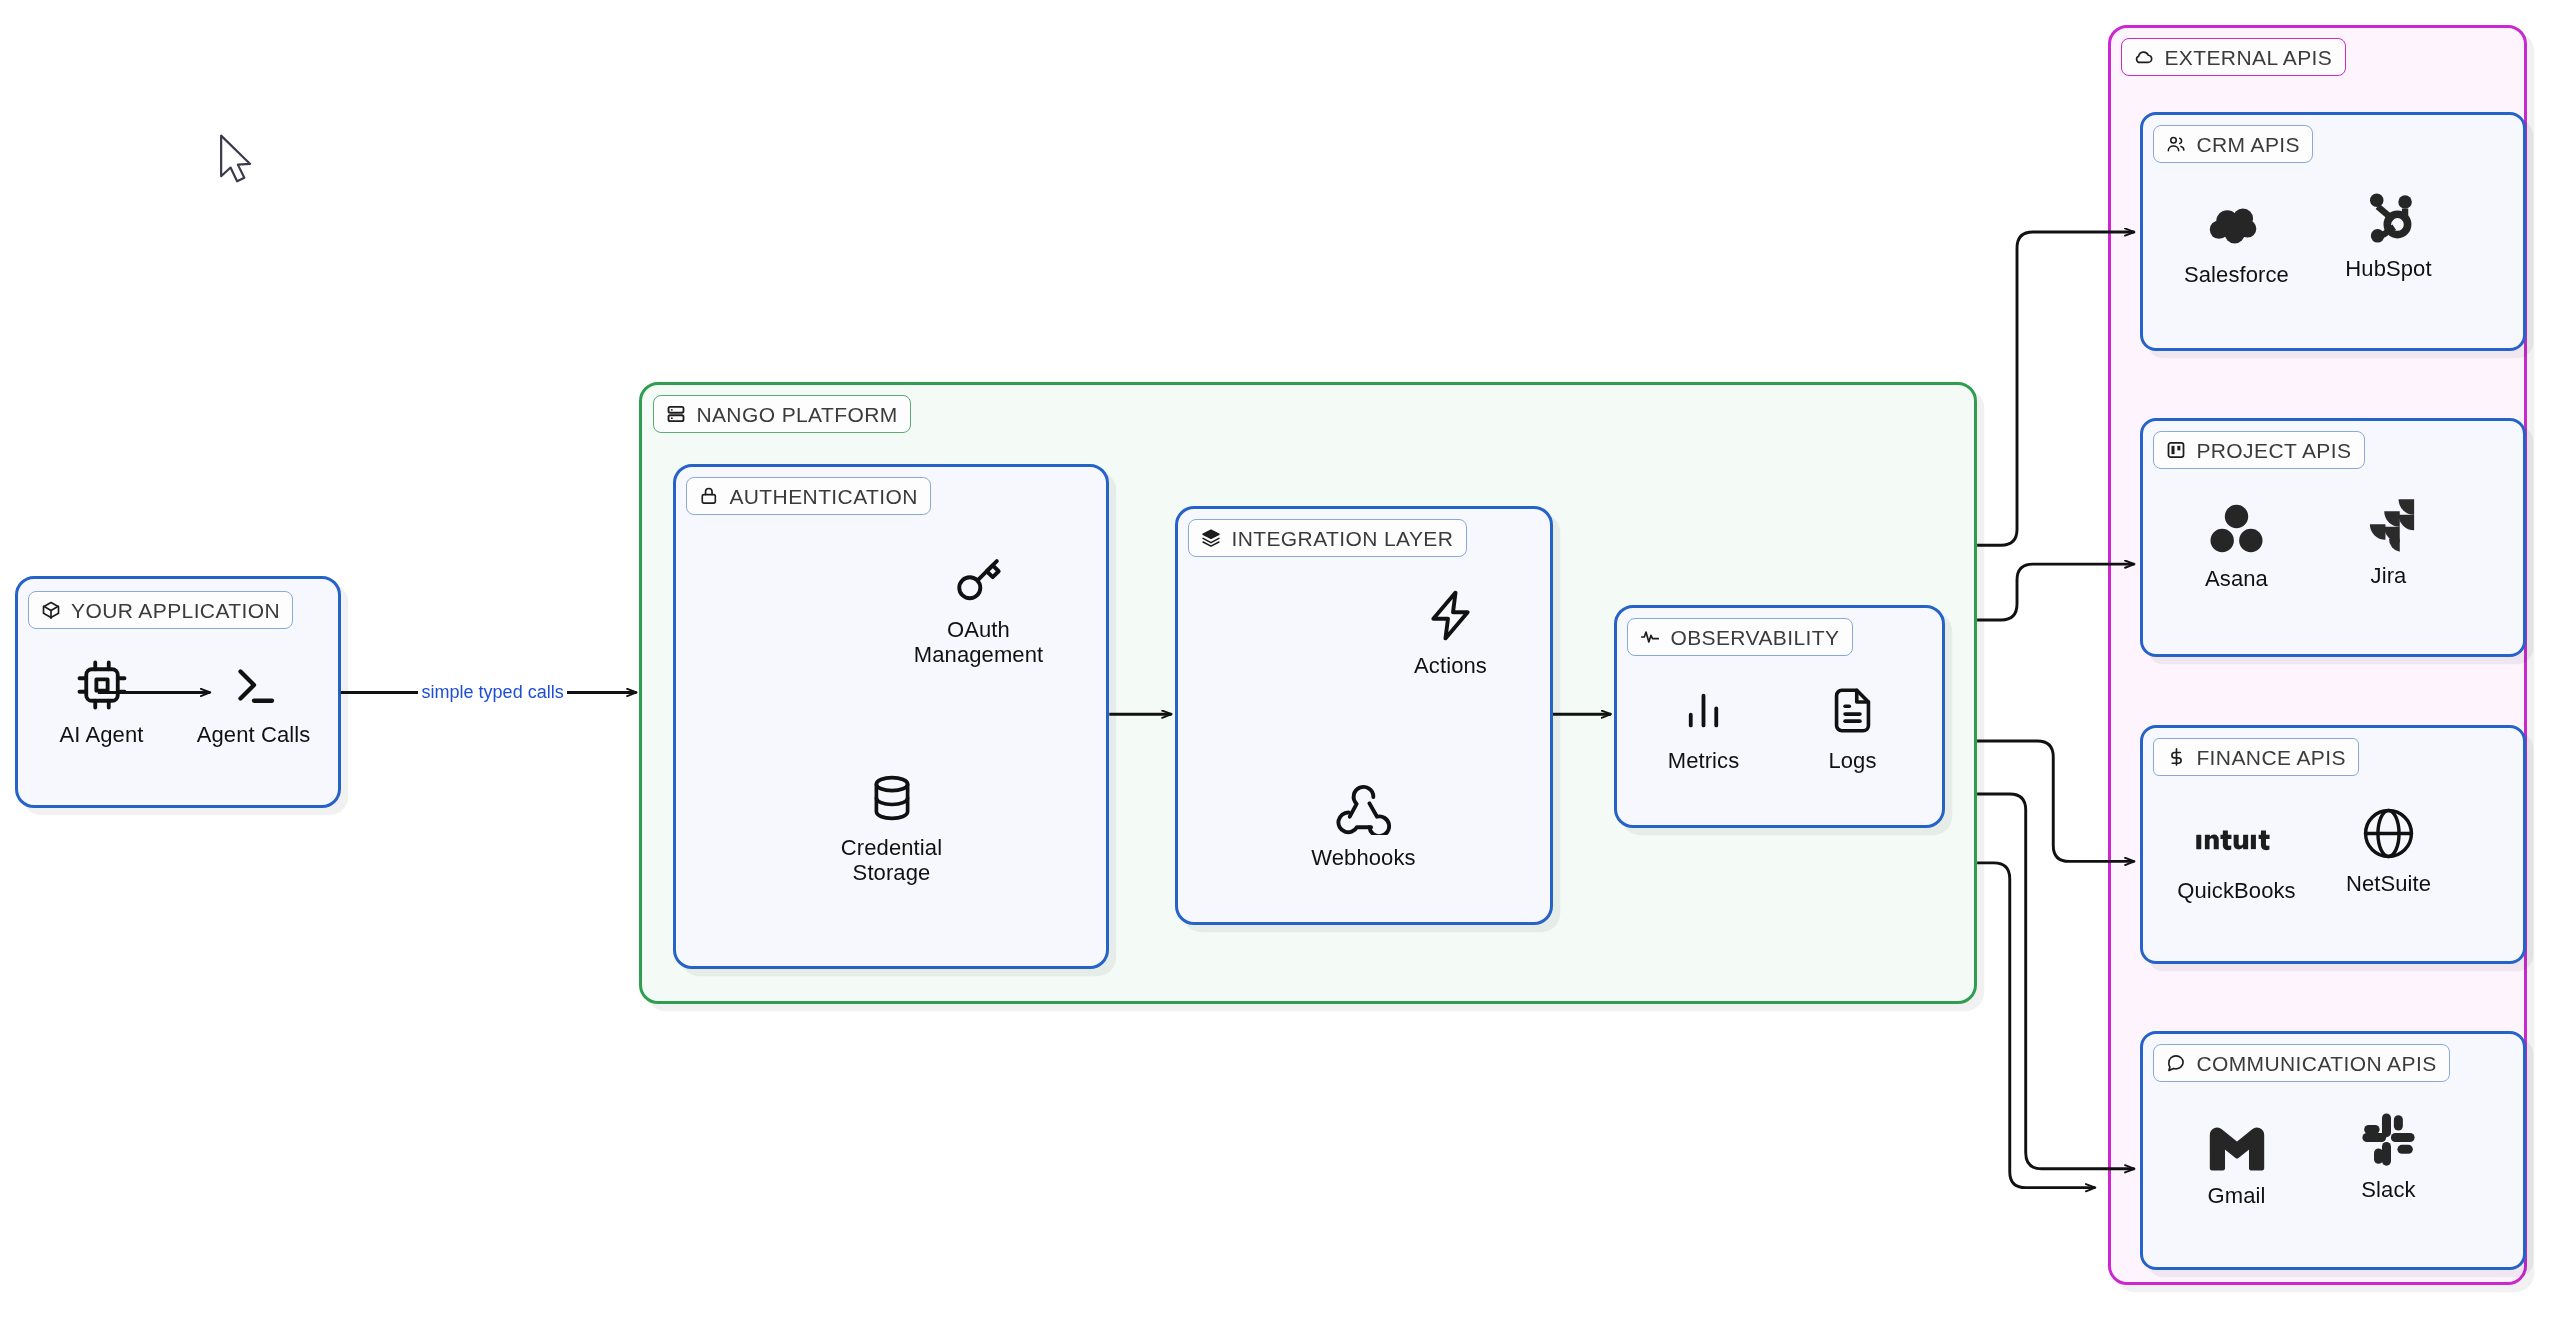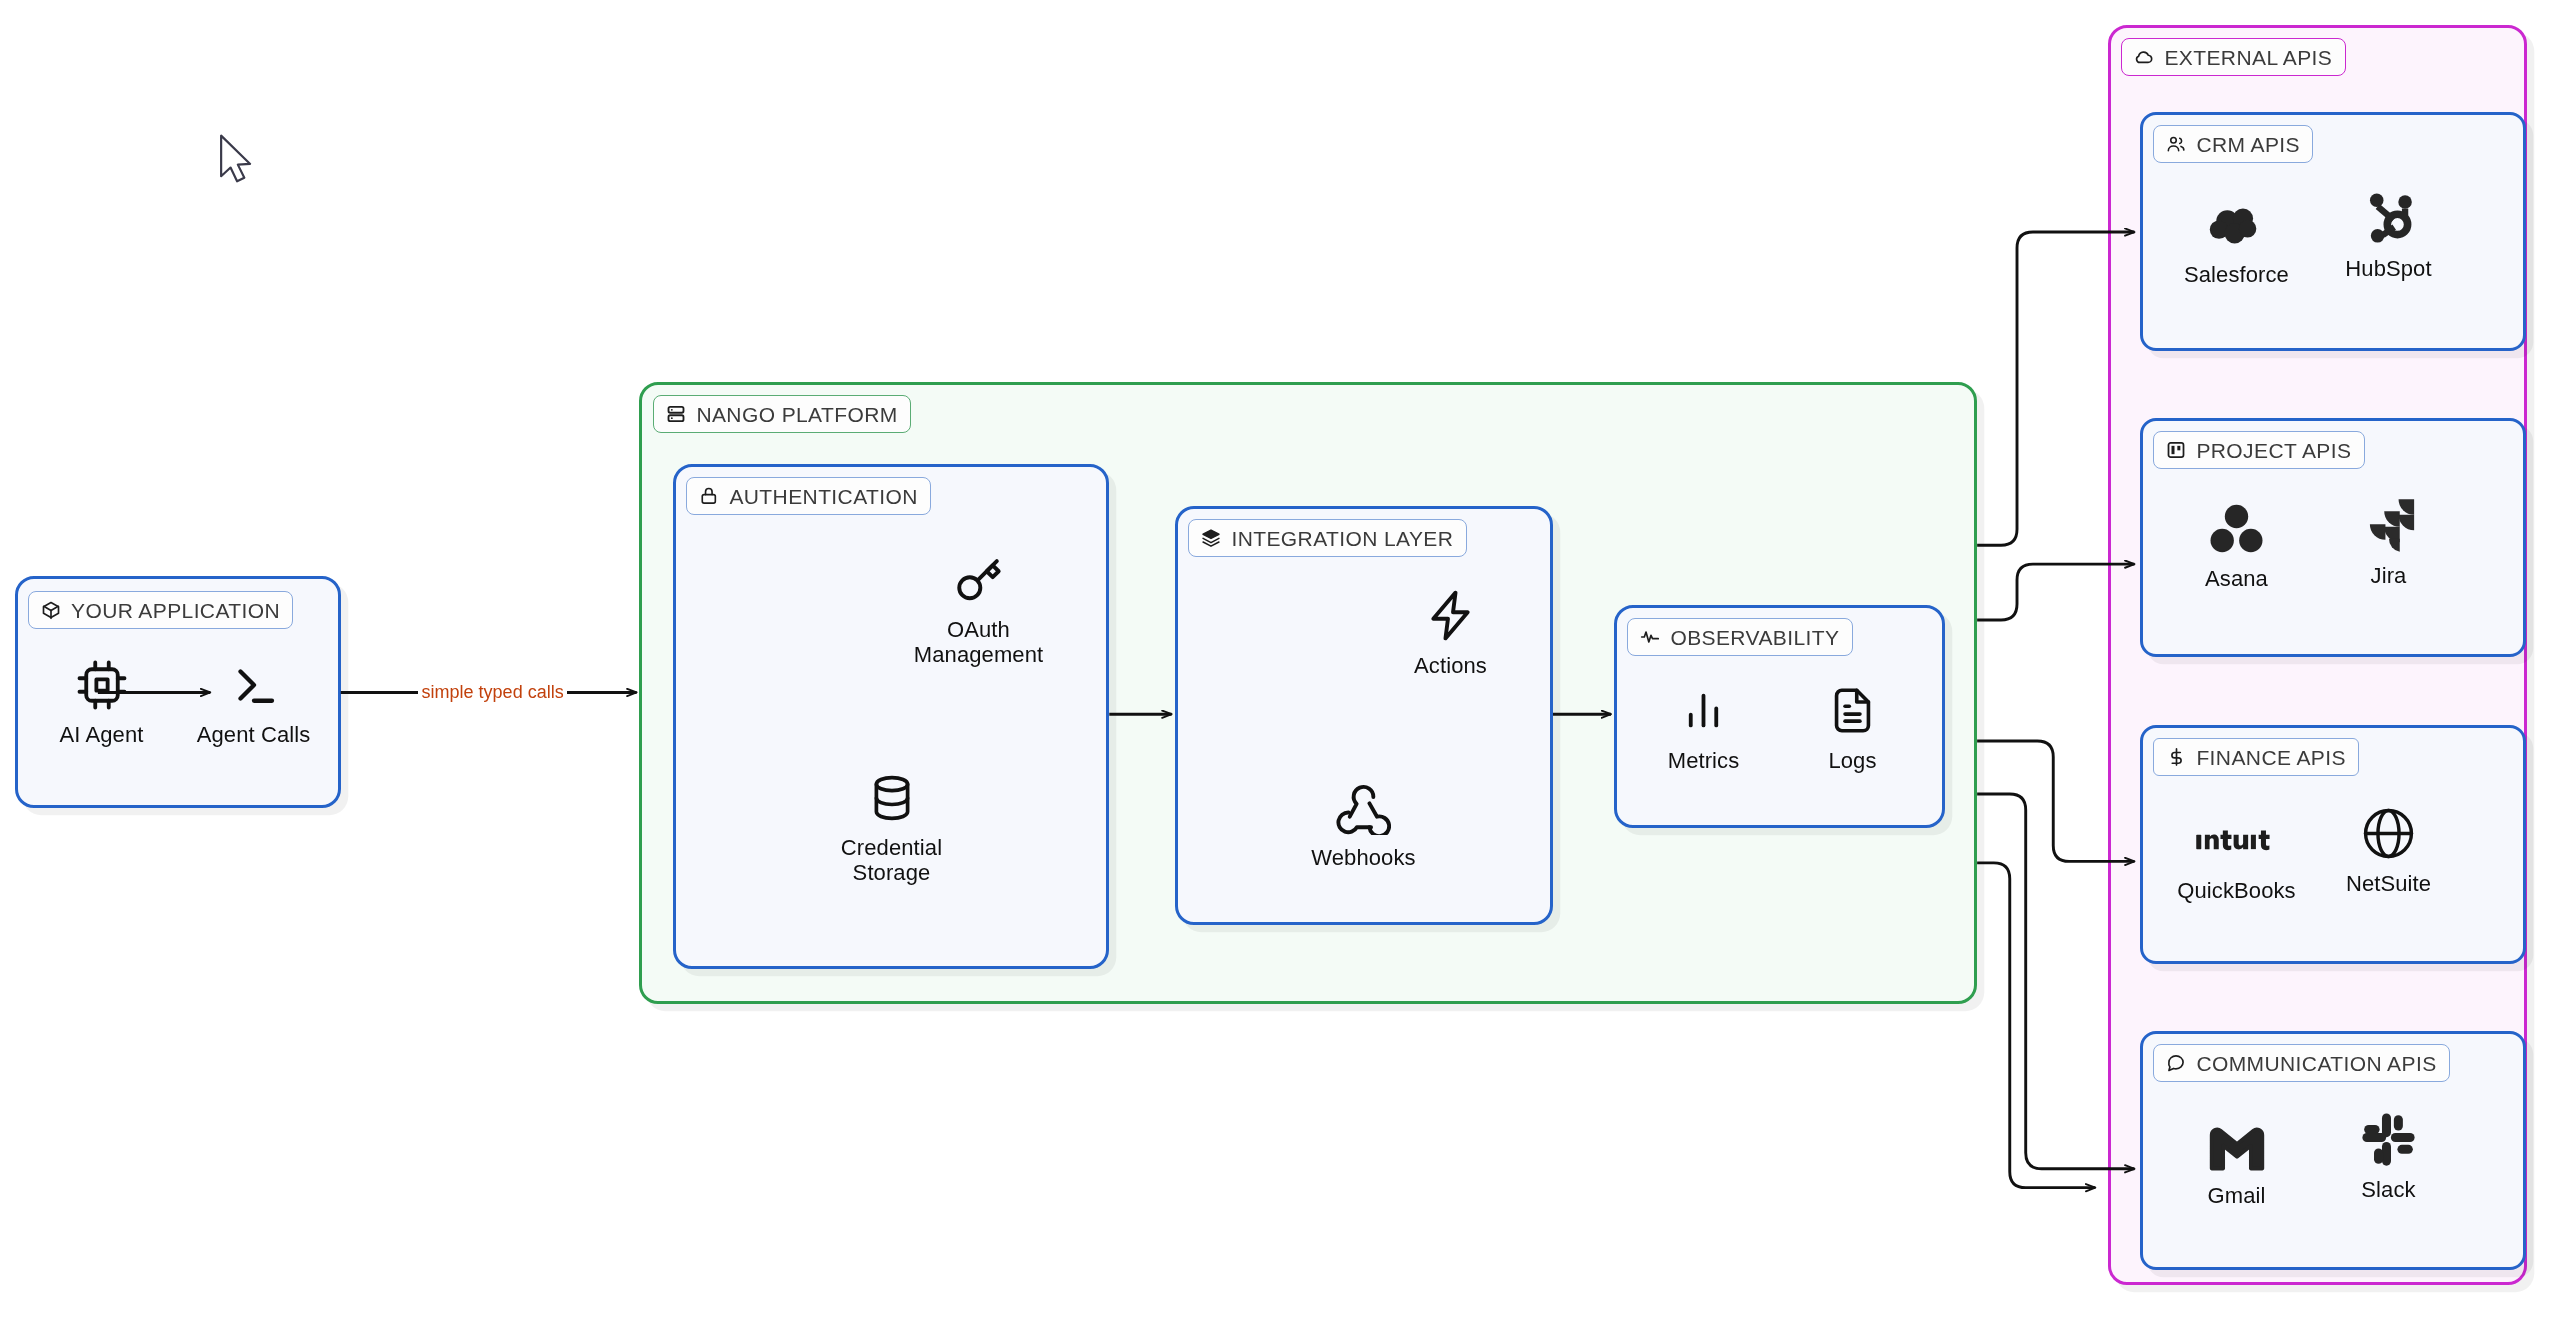--- a/index.html
+++ b/index.html
@@ -85,21 +85,21 @@
     color: #111111;
     line-height: 1.12;
     letter-spacing: 0.1px;
     text-align: center;
   }
 
   
   .edge-label {
     position: absolute;
     font-size: 18px;
-    color: #c2410c;
+    color: #1d4ed8;
     background: #ffffff;
     padding: 0 3.6px;
     white-space: nowrap;
     line-height: 1;
   }
 
   
   #links, #cursor-layer {
     position: absolute;
     left: 0; top: 0;

